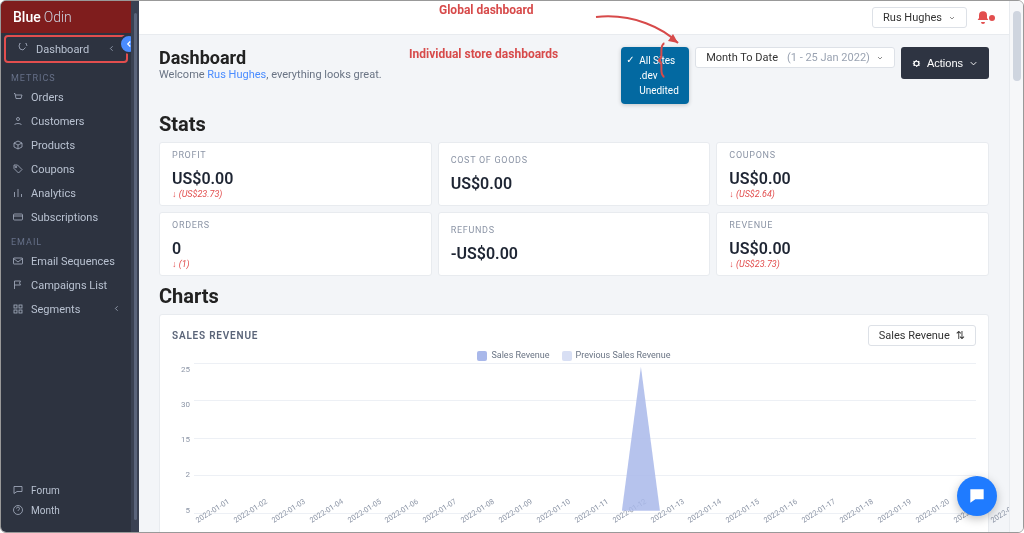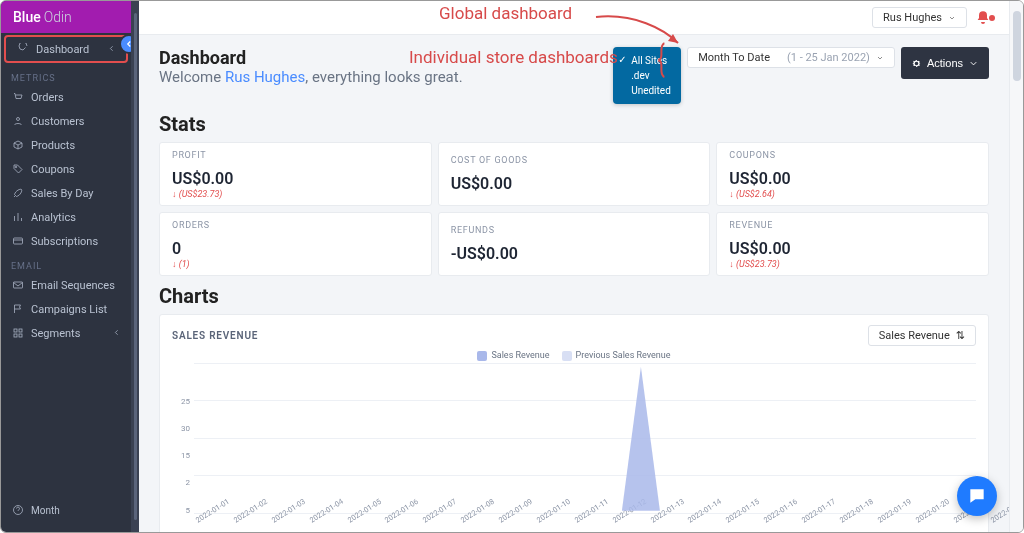--- a/index.html
+++ b/index.html
@@ -14,21 +14,21 @@
   .frame {
     width: 1024px; height: 533px; position: relative; border: 1px solid #999; border-radius: 6px; overflow: hidden;
   }
   
   .sidebar {
     position: absolute; left:0; top:0; bottom:0; width: 130px;
     background: #2d3340; color: #d8dde6; display:flex; flex-direction:column;
     font-size: 11px;
   }
   .brand {
-    background:#a21caf; color:#fff; padding: 8px 12px; font-size:14px; font-weight:500; display:flex; align-items:center;
+    background:#7f1d1d; color:#fff; padding: 8px 12px; font-size:14px; font-weight:500; display:flex; align-items:center;
   }
   .brand .thin { font-weight:300; margin-left:3px; color:#cbd2de;}
   .collapse-btn {
     position:absolute; left:118px; top:33px; width:20px; height:20px; border-radius:50%;
     background:#4a8cff; display:flex; align-items:center; justify-content:center; color:#fff; border:2px solid #2d3340;
   }
   .collapse-btn svg { width:10px; height:10px; }
   .side-list { list-style:none; }
   .side-item { display:flex; align-items:center; padding:5px 10px; gap:6px; color:#b9c2d1; cursor:pointer; }
   .side-item.active {
@@ -58,36 +58,36 @@
     display:flex; align-items:center; gap:6px; color:#333; cursor:pointer;
   }
   .bell { width:16px; height:16px; color:#e24e4e; }
   .bell-dot { width:6px; height:6px; background:#e24e4e; border-radius:50%; margin-left:-2px; }
   .topnotif { display:flex; align-items:center; }
 
   .page-body { position:absolute; top:34px; left:0; right:0; bottom:0; padding:12px 20px; overflow:hidden; }
 
   .page-head { display:flex; align-items:flex-start; }
   .page-title-wrap h1 { font-size:18px; font-weight:700; }
-  .page-subtitle { color:#6a7484; font-size:15px; }
+  .page-subtitle { color:#6a7484; font-size:11px; }
   .page-subtitle a { color:#4a8cff; text-decoration:none; }
 
   .head-controls {
     margin-left:auto; display:flex; gap:6px; align-items:flex-start; position:relative;
   }
   .sites-dd {
     background:#0369a1; color:#fff; border-radius:4px; padding:6px 0; font-size:10px;
     min-width:68px; box-shadow:0 1px 4px rgba(0,0,0,.2);
   }
   .sites-dd .dd-row { padding:2px 10px 2px 18px; position:relative; }
   .sites-dd .dd-row.checked::before {
     content:"✓"; position:absolute; left:5px; top:1px; font-size:10px;
   }
   .date-pill { font-size:11px; }
-  .date-pill .range { color:#9aa3b2; margin-left:11px;text-align:right; }
+  .date-pill .range { color:#9aa3b2; margin-left:3px;text-align:right; }
   .btn-dark {
     background:#2e3442; color:#fff; border-radius:3px; padding:10px 10px; font-size:11px;
     display:flex; align-items:flex-end; gap:5px; border:none; cursor:pointer;
   }
   .btn-dark svg { width:11px; height:11px; fill:#fff; }
   .caret-down { width:8px; height:8px; }
 
   h2.section-h { font-size:20px; font-weight:700; margin:8px 0 6px; }
 
   .stats-grid {
@@ -105,37 +105,37 @@
     background:#fff; border:1px solid #e8ebef; border-radius:3px; padding:10px 12px 2px; margin-top:4px;
   }
   .chart-head { display:flex; align-items:center; justify-content:space-between; }
   .chart-title { font-size:10px; letter-spacing:.8px; color:#5a6478; font-weight:600; }
   .legend { display:flex; gap:12px; justify-content:center; font-size:9px; color:#6a7484; margin:4px 0 2px; }
   .legend .sw { width:10px; height:10px; border-radius:2px; display:inline-block; margin-right:4px; vertical-align:middle; }
   .sw.primary { background:#a9b8ea; }
   .sw.secondary { background:#d8dff4; }
 
   .chart-area { position:relative; height:170px; display:flex; }
-  .yaxis { width:22px; display:flex; flex-direction:column; justify-content:space-between; align-items:flex-end; padding:2px 4px 18px 0; font-size:8px; color:#8c95a6;margin-top:32px; }
+  .yaxis { width:22px; display:flex; flex-direction:column; justify-content:space-between; align-items:flex-end; padding:2px 4px 18px 0; font-size:8px; color:#8c95a6; }
   .plot { flex:1; position:relative; }
   .grid-line { position:absolute; left:0; right:0; border-top:1px solid #edf0f5; }
   .peak {
     position:absolute;
     width:38px; height:130px;
     background:#a9b8ea; opacity:.85;
     clip-path: polygon(50% 0%, 100% 100%, 0% 100%);
     border-radius:50% 50% 0 0 / 20% 20% 0 0;
   }
   .xaxis {
     position:absolute; left:0; right:0; bottom:0; height:22px; display:flex;
   }
   .xtick { flex:1; font-size:7.5px; color:#8c95a6; transform:rotate(-32deg); transform-origin:left top; white-space:nowrap; position:relative; top:6px; }
 
   
-  .anno { position:absolute; font-size:17px; font-weight:400; color:#d74a4a; pointer-events:none; z-index:20; }
+  .anno { position:absolute; font-size:12px; font-weight:700; color:#d74a4a; pointer-events:none; z-index:20; }
   .anno-arrow { position:absolute; pointer-events:none; z-index:19; }
   .brace { position:absolute; color:#d74a4a; font-size:36px; line-height:28px; pointer-events:none; z-index:19; transform:scaleX(.6); }
 
   .scroll-right {
     position:absolute; right:0; top:0; bottom:0; width:14px; background:#f6f7f9;
     border-left:1px solid #e8ebef;
   }
   .scroll-thumb { position:absolute; top:10px; width:8px; left:3px; height:70px; background:#cfd5df; border-radius:4px; }
 
   .fab {
@@ -210,28 +210,20 @@
               <svg viewBox="0 0 24 24">
                 <path d="M4 4h7l9 9-7 7-9-9z"></path>
                 <circle cx="8" cy="8" r="1.5"></circle>
               </svg>
             </span>
             <span>Coupons</span>
           </li>
           <li class="side-item">
             <span class="side-icon">
               <svg viewBox="0 0 24 24">
-                <path d="M5 15c2-8 12-12 14-10 2 2-2 12-10 14l-2-2z M7 17l-3 3"></path>
-              </svg>
-            </span>
-            <span>Sales By Day</span>
-          </li>
-          <li class="side-item">
-            <span class="side-icon">
-              <svg viewBox="0 0 24 24">
                 <path d="M5 20V10 M12 20V4 M19 20v-6"></path>
               </svg>
             </span>
             <span>Analytics</span>
           </li>
           <li class="side-item">
             <span class="side-icon">
               <svg viewBox="0 0 24 24">
                 <rect x="3" y="6" width="18" height="12" rx="2"></rect>
                 <path d="M3 10h18"></path>
@@ -270,20 +262,28 @@
             </span>
             <span>Segments</span>
             <span class="chev"><svg viewBox="0 0 24 24" width="9" height="9">
                 <path d="M15 18l-6-6 6-6" fill="none" stroke="#a9b3c4" stroke-width="2"></path>
               </svg></span>
           </li>
         </ul>
       </div>
 
     <div class="side-footer" id="side-footer">
+        <div class="side-item">
+          <span class="side-icon">
+            <svg viewBox="0 0 24 24">
+              <path d="M4 5h16v10H10l-6 4z"></path>
+            </svg>
+          </span>
+          <span>Forum</span>
+        </div>
         <div class="side-item">
           <span class="side-icon">
             <svg viewBox="0 0 24 24">
               <circle cx="12" cy="12" r="9"></circle>
               <path d="M9 9a3 3 0 1 1 4 3c-1 .5-1 1-1 2 M12 18v.01"></path>
             </svg>
           </span>
           <span>Month</span>
         </div>
       </div>

